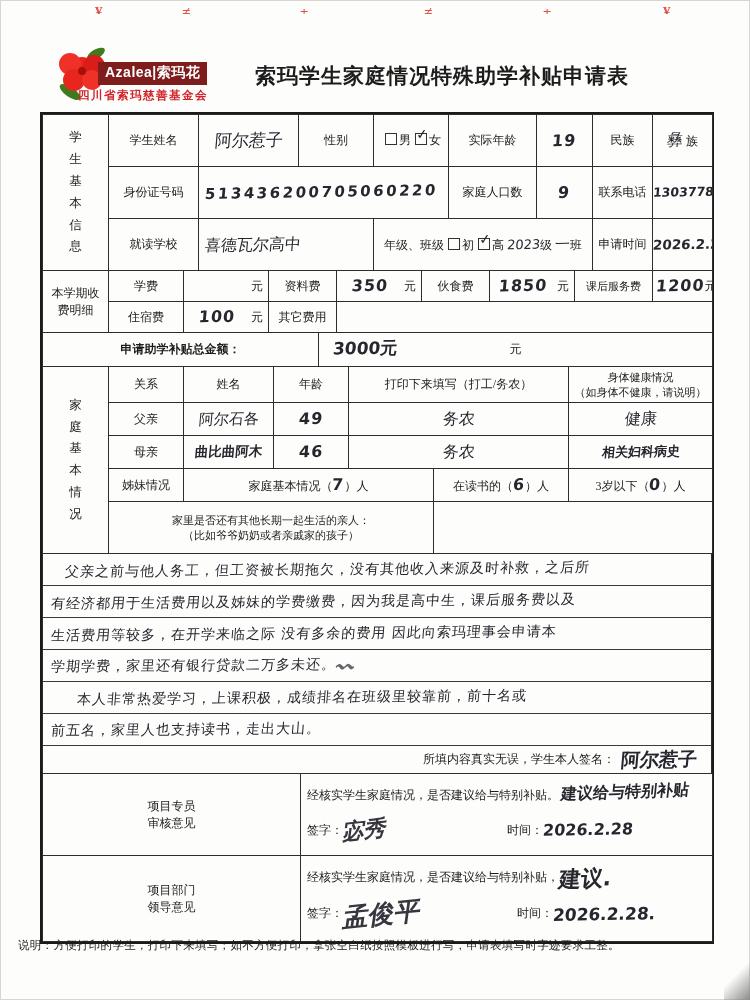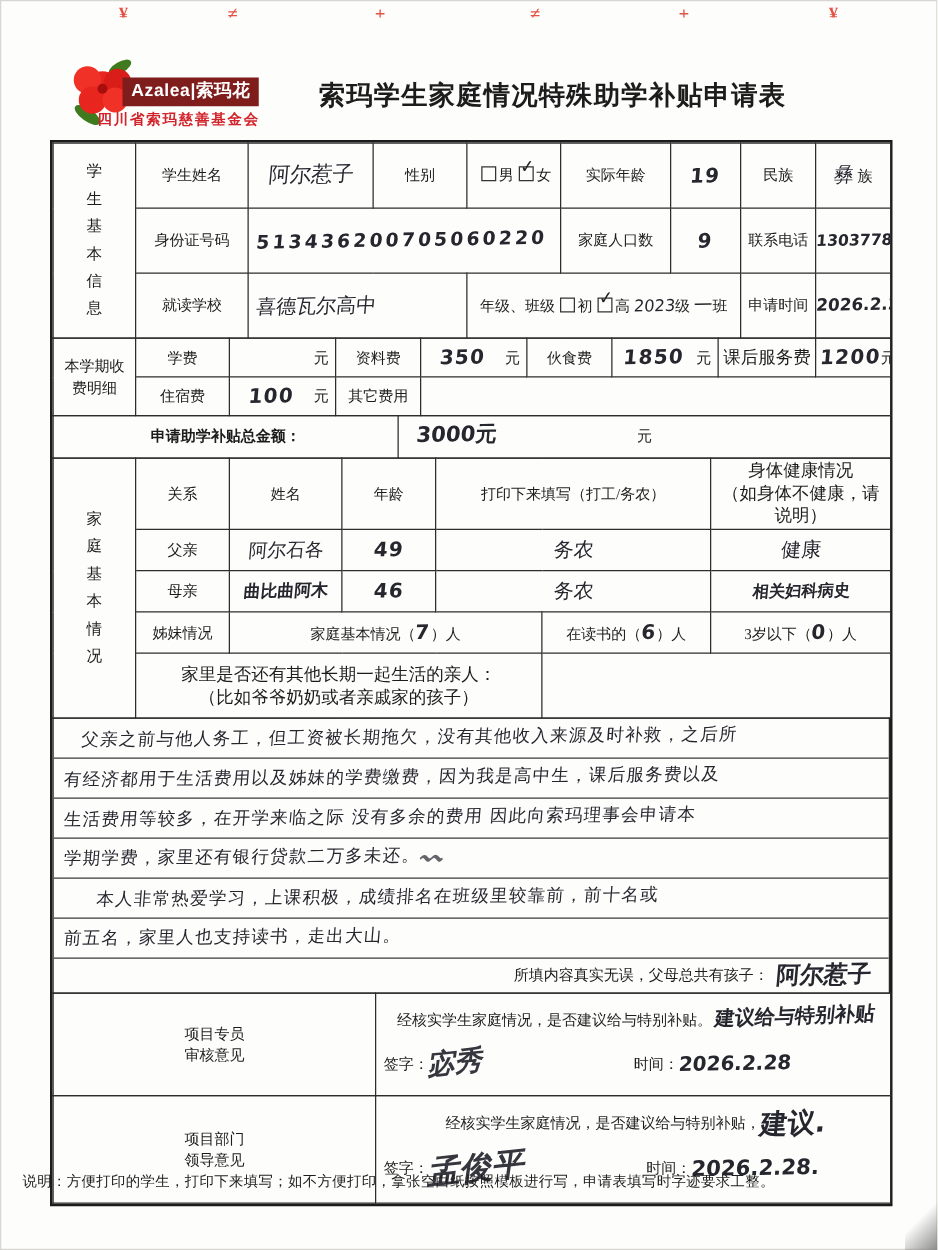--- a/index.html
+++ b/index.html
@@ -28,21 +28,21 @@
 
   
   .form{position:absolute;left:40px;top:112px;width:670px;border:2px solid #1b1b1b;background:#fdfdfc;}
   table{width:100%;border-collapse:collapse;table-layout:fixed;}
   table + table{margin-top:-1px;}
   td{border:1px solid #2d2d2d;font-size:12px;padding:1px 3px;text-align:center;
      vertical-align:middle;overflow:hidden;}
   .tl{text-align:left;padding-left:6px;}
   .preline{white-space:pre-line;}
   .vlabel{width:14px;margin:11px auto;word-break:break-all;line-height:1.75;font-size:12.5px;}
-  .small{font-size:14px;}
+  .small{font-size:11px;}
 
   
   .hw{font-family:"DejaVu Sans",sans-serif;color:#26262e;display:inline-block;
       transform:rotate(-1deg) skewX(-6deg);font-size:15px;line-height:1.1;}
   .hw-num{font-size:16px;letter-spacing:1px;font-weight:bold;}
   .hw-id{font-size:15px;letter-spacing:2.5px;font-weight:bold;}
   .hw-line{font-size:14px;letter-spacing:1px;transform:rotate(-.5deg) skewX(-5deg);}
   .scrawl{font-size:26px;font-weight:bold;transform:rotate(-6deg) skewX(-14deg);opacity:.92;}
   .hw-ans{font-size:16px;font-weight:bold;transform:rotate(-2deg) skewX(-8deg);}
 
@@ -51,21 +51,21 @@
   .cbx .tick{position:absolute;left:0;top:-8px;font-size:14px;font-weight:bold;
     color:#222;font-family:"DejaVu Sans",sans-serif;transform:rotate(-5deg);}
 
   .fee-cell{display:flex;align-items:center;}
   .fee-cell .fv{flex:1;text-align:center;}
   .fee-cell .fu{width:16px;text-align:right;padding-right:2px;}
 
   .ruled{border-bottom:1px solid #3a3a3a;height:31px;display:flex;align-items:center;}
   .sig-row{height:27px;display:flex;align-items:center;justify-content:flex-end;padding-right:14px;}
 
-  .rev-q{display:flex;align-items:flex-start;text-align:left;padding:4px 2px 0 6px;justify-content:center;}
+  .rev-q{display:flex;align-items:flex-start;text-align:left;padding:4px 2px 0 6px;}
   .rev-sign{display:flex;align-items:center;text-align:left;padding:2px 2px 4px 6px;}
 
   .footnote{position:absolute;left:18px;top:938px;width:716px;font-size:11.5px;
     letter-spacing:.3px;text-align:left;}
 </style>
 </head>
 <body>
 
 <div class="edge"></div>
 
@@ -298,21 +298,21 @@
               <span class="hw hw-line">学期学费，家里还有银行贷款二万多未还。</span>
               <span class="hw" style="font-size:18px;opacity:.7">〰</span>
             </div>
         <div class="ruled" style="padding-left:34px">
               <span class="hw hw-line">本人非常热爱学习，上课积极，成绩排名在班级里较靠前，前十名或</span>
             </div>
         <div class="ruled" style="padding-left:8px">
               <span class="hw hw-line">前五名，家里人也支持读书，走出大山。</span>
             </div>
         <div class="sig-row">
-          <span>所填内容真实无误，父母总共有孩子：</span>
+          <span>所填内容真实无误，学生本人签名：</span>
           <span class="hw" style="font-size:19px;font-weight:bold;margin-left:6px">阿尔惹子</span>
         </div>
       </td>
     </tr>
   </tbody>
     </table>
 
   <table>
     <colgroup>
         <col style="width:258px">

